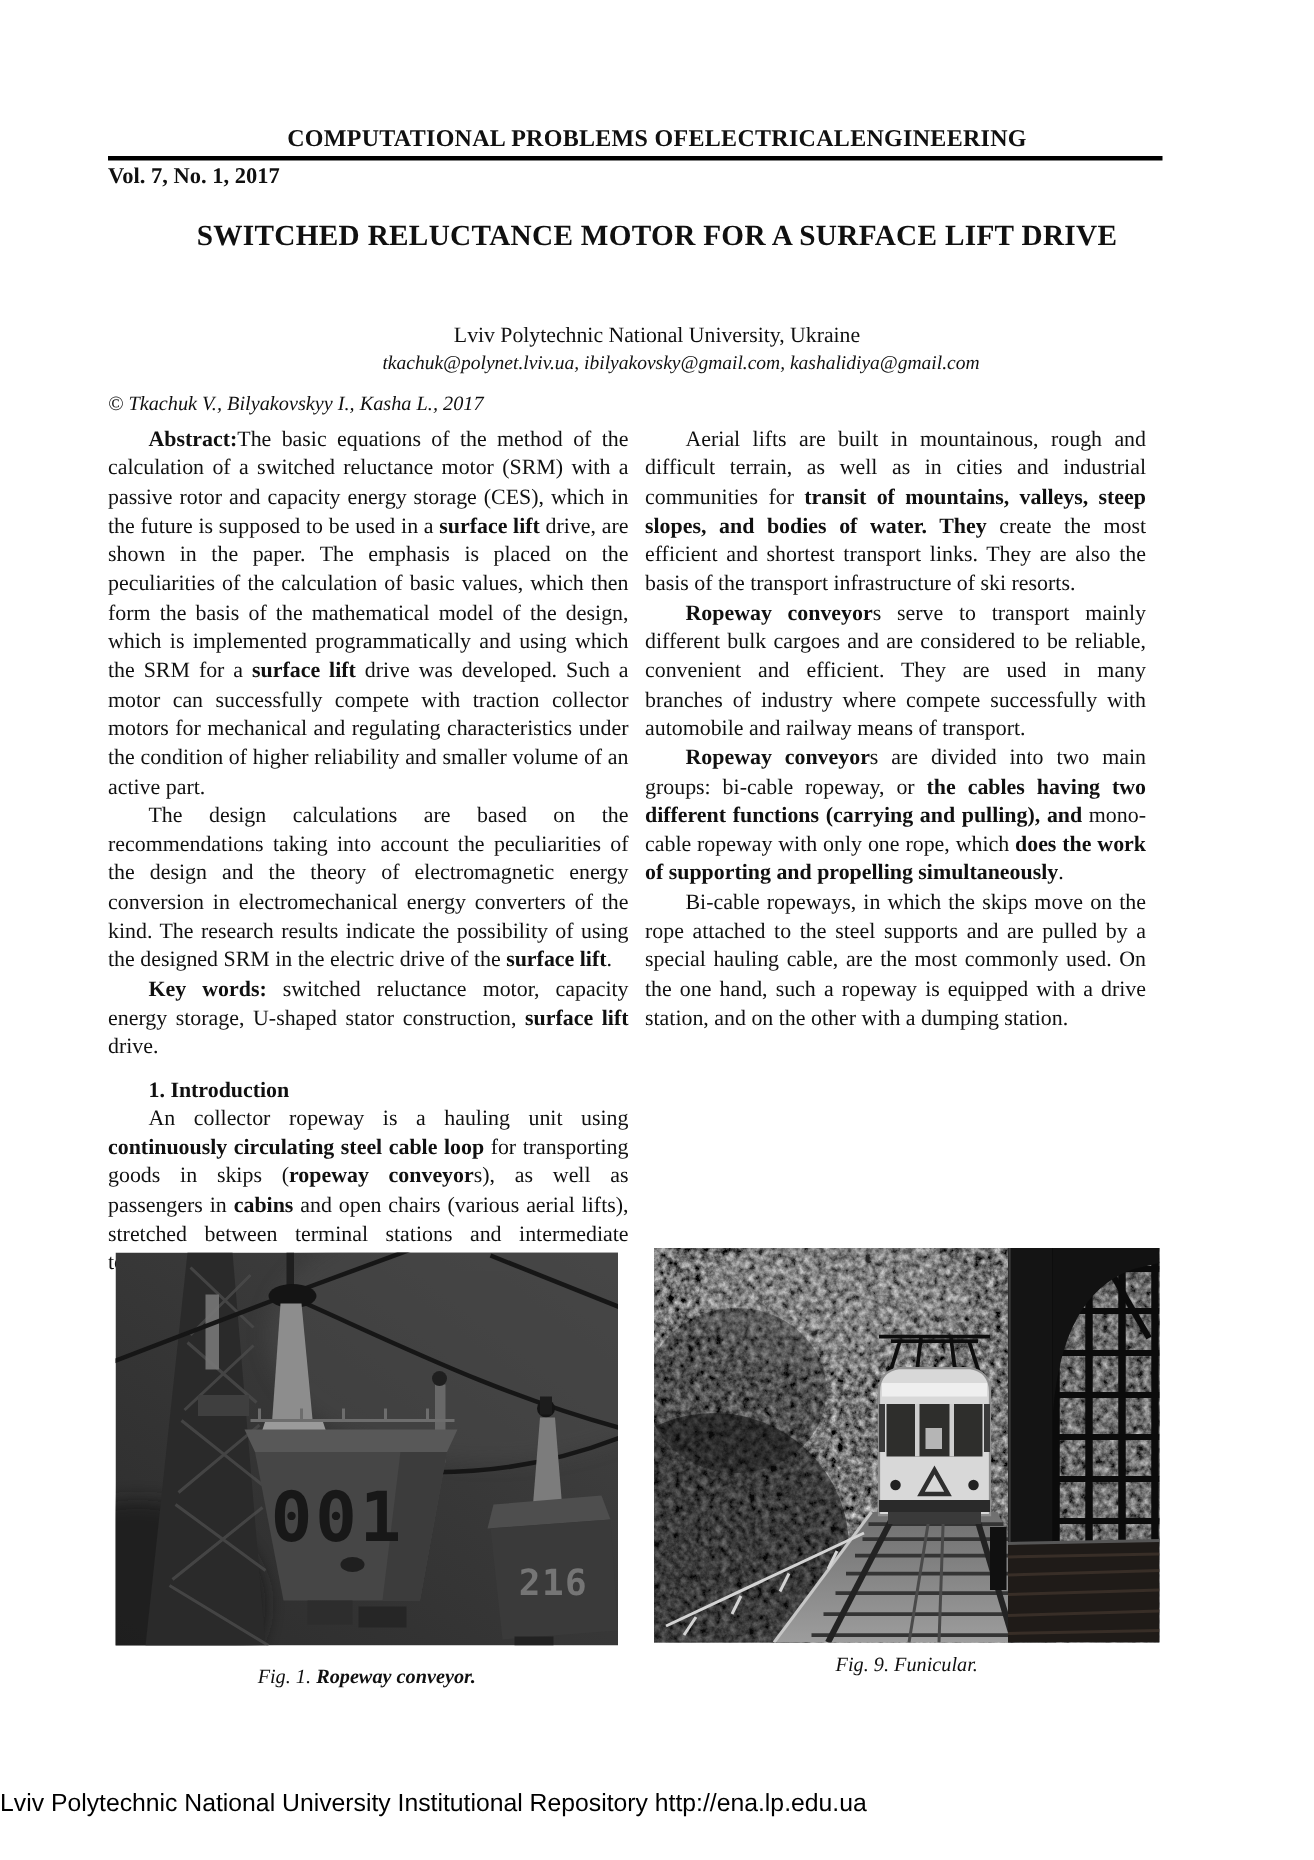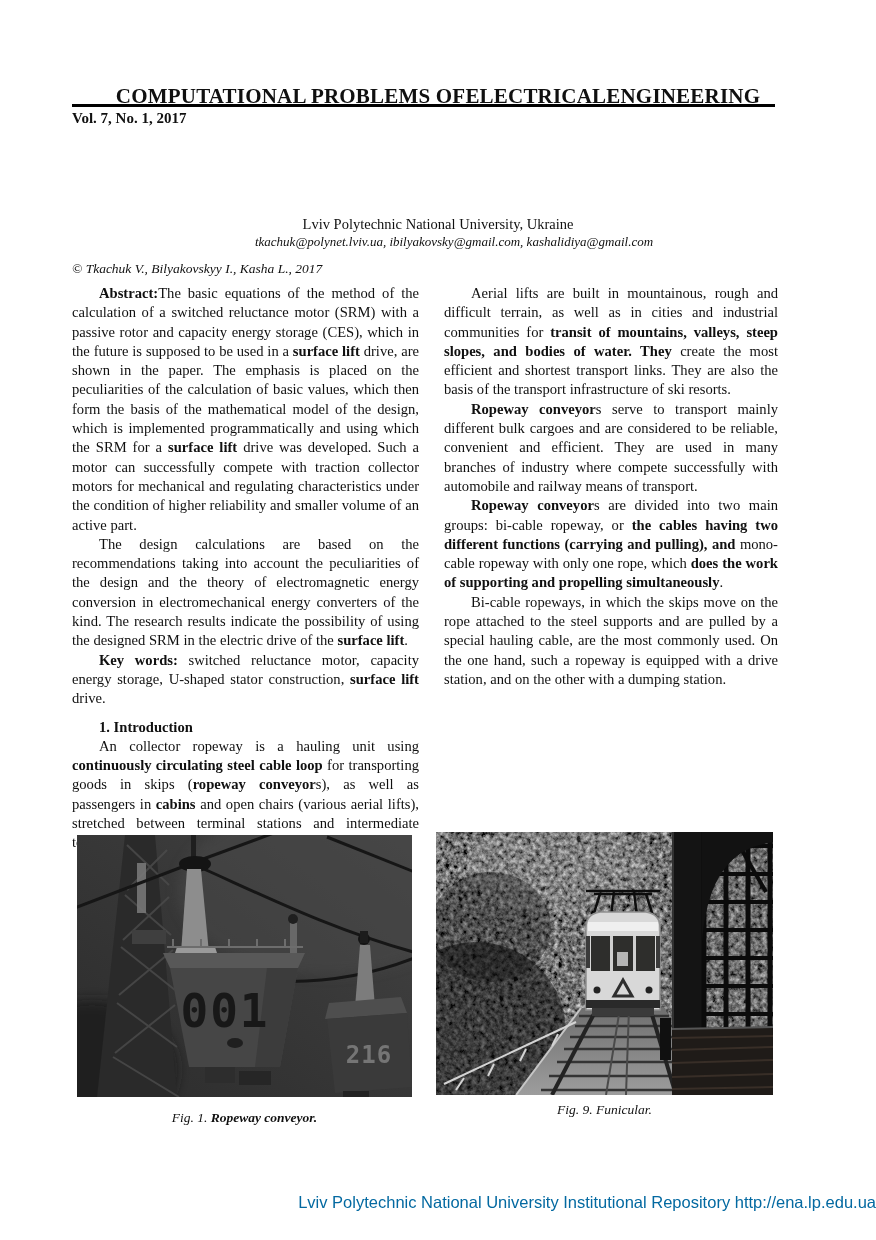--- a/index.html
+++ b/index.html
@@ -3,69 +3,70 @@
 <meta charset="utf-8">
 <style>
   html,body{margin:0;padding:0;background:#ffffff;}
   .page{
     position:relative;width:876px;height:1240px;background:#ffffff;overflow:hidden;
     font-family:"Liberation Serif",serif;color:#101010;
   }
   
   .journal-header{
     position:absolute;top:84px;left:0;width:876px;text-align:center;
-    font-weight:bold;font-size:21px;letter-spacing:.2px;white-space:nowrap;
+    font-weight:bold;font-size:16px;letter-spacing:.2px;white-space:nowrap;
   }
   .header-rule{position:absolute;left:72px;top:104px;width:703px;height:3px;background:#000;}
   .issue-line{position:absolute;left:72px;top:110px;font-weight:bold;font-size:15px;}
   .article-title{
     position:absolute;top:147px;left:0;width:876px;text-align:center;
     font-weight:bold;font-size:19.5px;letter-spacing:.2px;white-space:nowrap;
   }
   .authors{position:absolute;top:194px;left:0;width:876px;text-align:center;font-weight:bold;font-size:16px;}
   .affiliation{position:absolute;top:216px;left:0;width:876px;text-align:center;font-size:14.5px;}
   .emails{position:absolute;top:234px;left:16px;width:876px;text-align:center;font-style:italic;font-size:13px;}
   .copyright{position:absolute;left:72px;top:261px;font-style:italic;font-size:13.5px;}
   
   .columns{
     position:absolute;left:72px;top:284px;width:706px;
-    display:flex;gap:25px;
+    display:flex;gap:11px;
   }
   .col{font-size:14.6px;line-height:19.3px;text-align:justify;}
   .col-left{width:347px;}
   .col-right{width:334px;}
   .para{margin:0;text-indent:27px;}
   .para-heading{margin:9px 0 0 0;text-indent:27px;font-weight:bold;}
   .col b{font-weight:bold;}
   
   .figure{position:absolute;margin:0;padding:0;}
   .fig1{left:77px;top:835px;width:335px;height:262px;}
   .fig2{left:436px;top:832px;width:337px;height:263px;}
   .figure svg{display:block;width:100%;height:100%;}
   .caption{
     position:absolute;font-style:italic;font-size:13.5px;text-align:center;white-space:nowrap;
   }
   .caption1{left:77px;top:1110px;width:335px;}
   .caption2{left:436px;top:1102px;width:337px;}
   .cap-strong{font-weight:bold;}
   
   .repo-footer{
-    position:absolute;top:1193px;left:0;width:876px;text-align:right;
-    font-family:"Liberation Sans",sans-serif;font-size:16.5px;color:#0369a1;
+    position:absolute;top:1193px;left:0;width:876px;text-align:left;
+    font-family:"Liberation Sans",sans-serif;font-size:16.5px;color:#000000;
   }
 </style>
 </head>
 <body>
 
 <div class="page">
 
   <div class="journal-header">COMPUTATIONAL PROBLEMS OFELECTRICALENGINEERING</div>
   <div class="header-rule"></div>
   <div class="issue-line">Vol. 7, No. 1, 2017</div>
 
+  <div class="article-title">SWITCHED RELUCTANCE MOTOR FOR A SURFACE LIFT DRIVE</div>
   <div class="affiliation">Lviv Polytechnic National University, Ukraine</div>
   <div class="emails">tkachuk@polynet.lviv.ua, ibilyakovsky@gmail.com, kashalidiya@gmail.com</div>
   <div class="copyright">© Tkachuk V., Bilyakovskyy I., Kasha L., 2017</div>
 
   <div class="columns">
     <div class="col col-left">
       <p class="para"><b>Abstract:</b><span>The basic equations of the method of the calculation of a switched reluctance motor (SRM) with a passive rotor and capacity energy storage (CES), which in the future is supposed to be used in a </span><b>surface lift</b><span> drive, are shown in the paper. The emphasis is placed on the peculiarities of the calculation of basic values, which then form the basis of the mathematical model of the design, which is implemented programmatically and using which the SRM for a </span><b>surface lift</b><span> drive was developed. Such a motor can successfully compete with traction collector motors for mechanical and regulating characteristics under the condition of higher reliability and smaller volume of an active part.</span></p>
       <p class="para"><span>The design calculations are based on the recommendations taking into account the peculiarities of the design and the theory of electromagnetic energy conversion in electromechanical energy converters of the kind. The research results indicate the possibility of using the designed SRM in the electric drive of the </span><b>surface lift</b><span>.</span></p>
       <p class="para"><b>Key words:</b><span> switched reluctance motor, capacity energy storage, U-shaped stator construction, </span><b>surface lift</b><span> drive.</span></p>
       <p class="para-heading"><b>1. Introduction</b></p>

